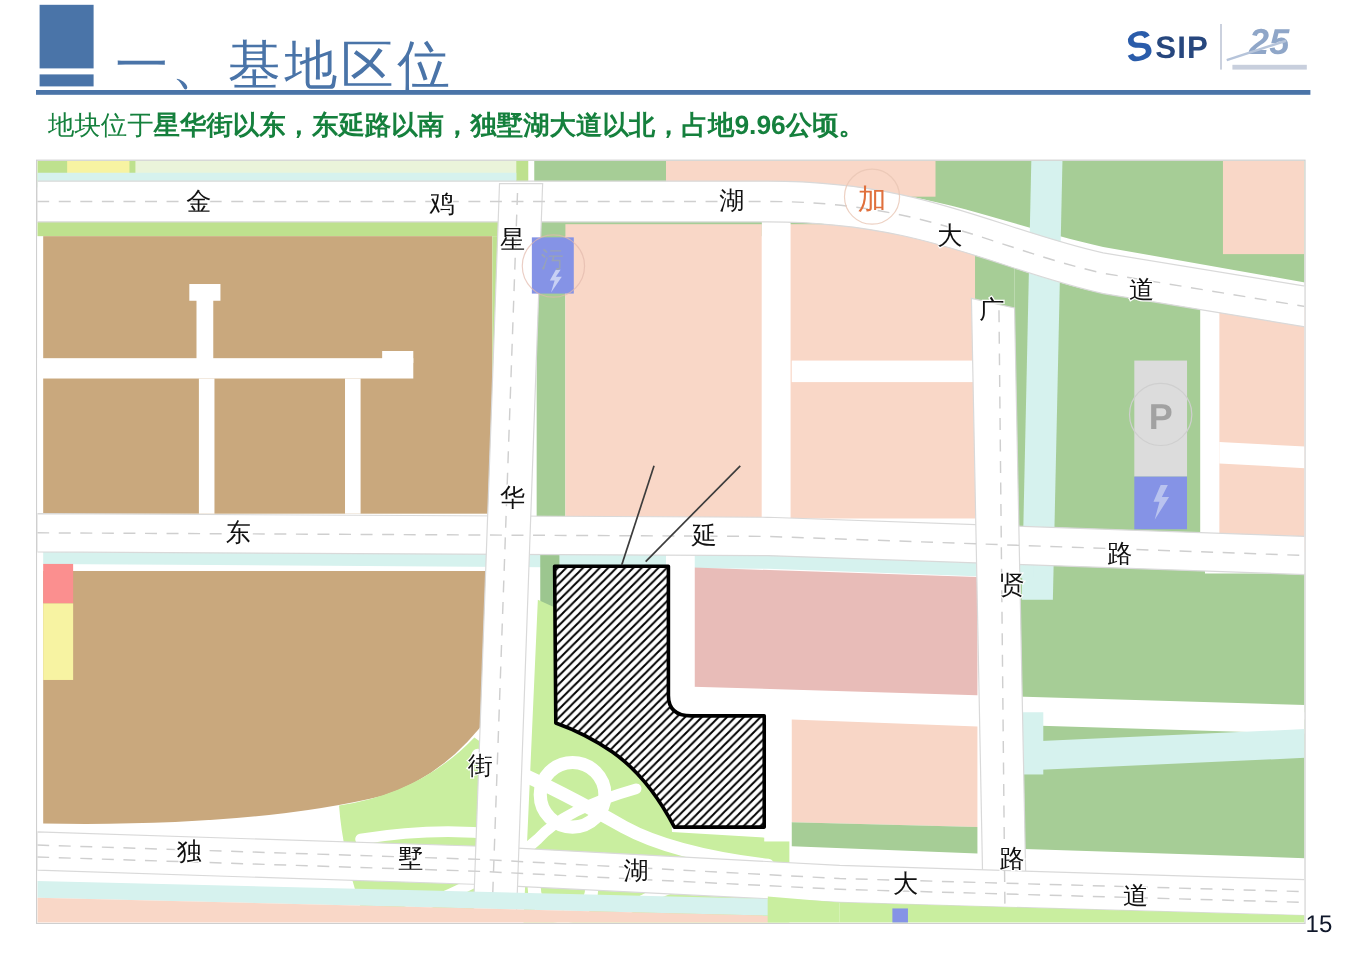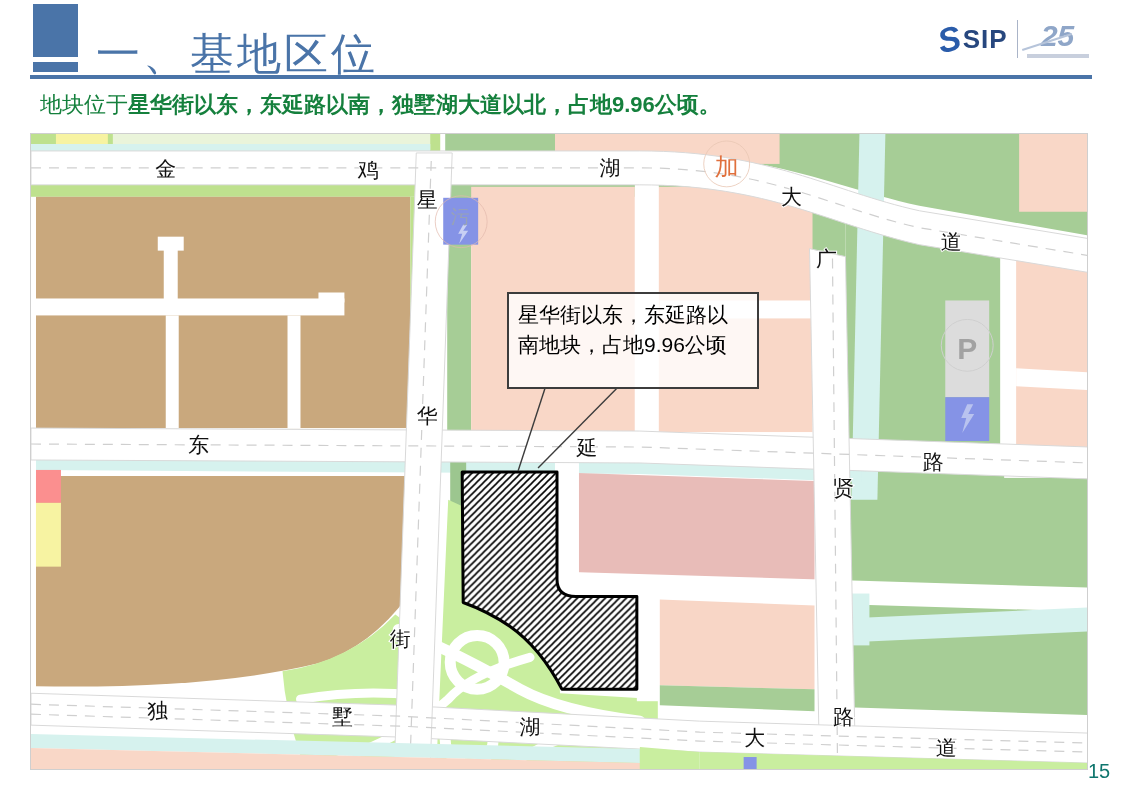--- a/index.html
+++ b/index.html
@@ -32,21 +32,21 @@
 
   
   .map-frame { position:absolute; left:30px; top:133px; width:1058px; height:637px;
                border:1px solid #cfcfcf; background:#fff; overflow:hidden; }
   .map-frame svg { position:absolute; left:0; top:0; width:100%; height:100%; }
 
   .callout { position:absolute; left:476px; top:158px; width:252px; height:97px;
              border:2px solid #3c3c3c; background:rgba(255,255,255,0.80);
              padding:6px 9px; font-size:21px; line-height:1.42; color:#000; }
 
-  .page-num { position:absolute; left:1088px; top:760px; font-size:20px; color:#0f766e; }
+  .page-num { position:absolute; left:1088px; top:760px; font-size:20px; color:#0f172a; }
 
   
   .rl { font-size:21px; fill:#111; text-anchor:middle; dominant-baseline:central;
         font-family:"Liberation Sans", sans-serif; paint-order:stroke; stroke:#ffffff; stroke-width:2px; }
   .m-util { font-size:19px; fill:#97a2b8; text-anchor:middle; dominant-baseline:central; }
   .m-gas  { font-size:24px; fill:#e0703d; text-anchor:middle; dominant-baseline:central; }
   .m-park { font-size:30px; font-weight:bold; fill:#a2a2a2; text-anchor:middle; dominant-baseline:central; }
 </style>
 </head>
 <body>
@@ -222,18 +222,17 @@
           <text x="844" y="488" class="rl">贤</text>
           <text x="844" y="717" class="rl">路</text>
           <text x="157" y="711" class="rl">独</text>
           <text x="342" y="717" class="rl">墅</text>
           <text x="530" y="727" class="rl">湖</text>
           <text x="755" y="738" class="rl">大</text>
           <text x="947" y="748" class="rl">道</text>
         </g>
     </svg>
 
-    <div class="callout">星华街以东，东延路以南地块，占地9.96公顷</div>
   </div>
 
   <div class="page-num">15</div>
 
 </div>
 
 </body></html>

